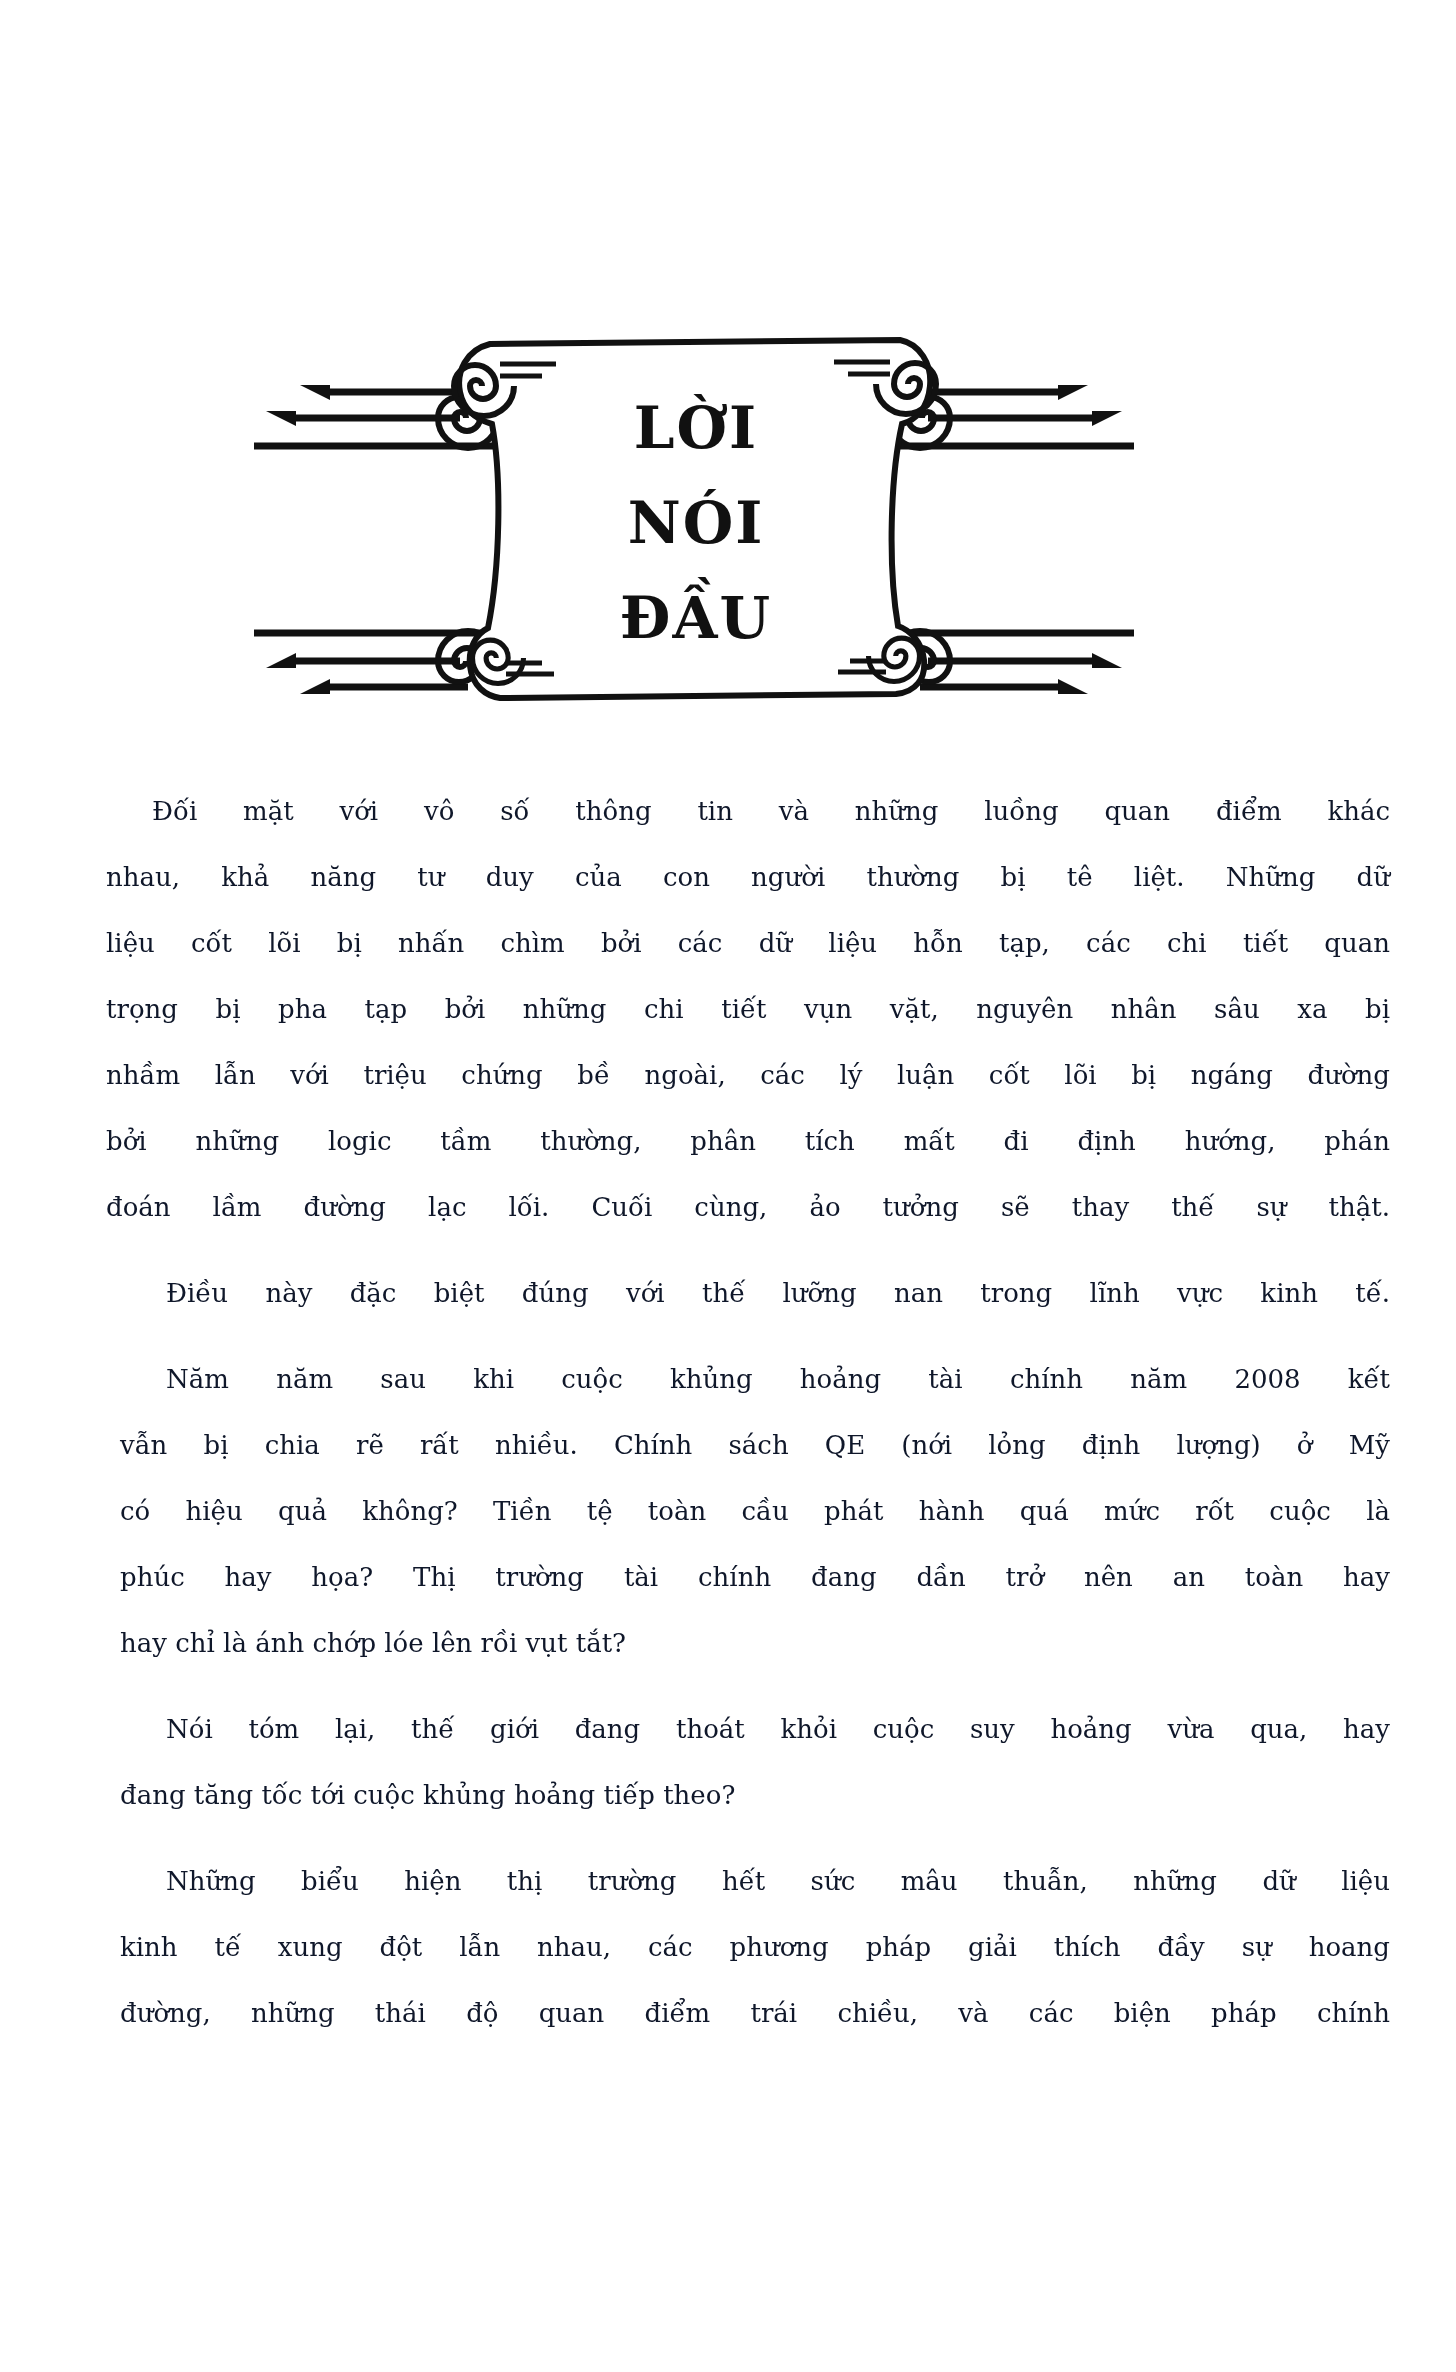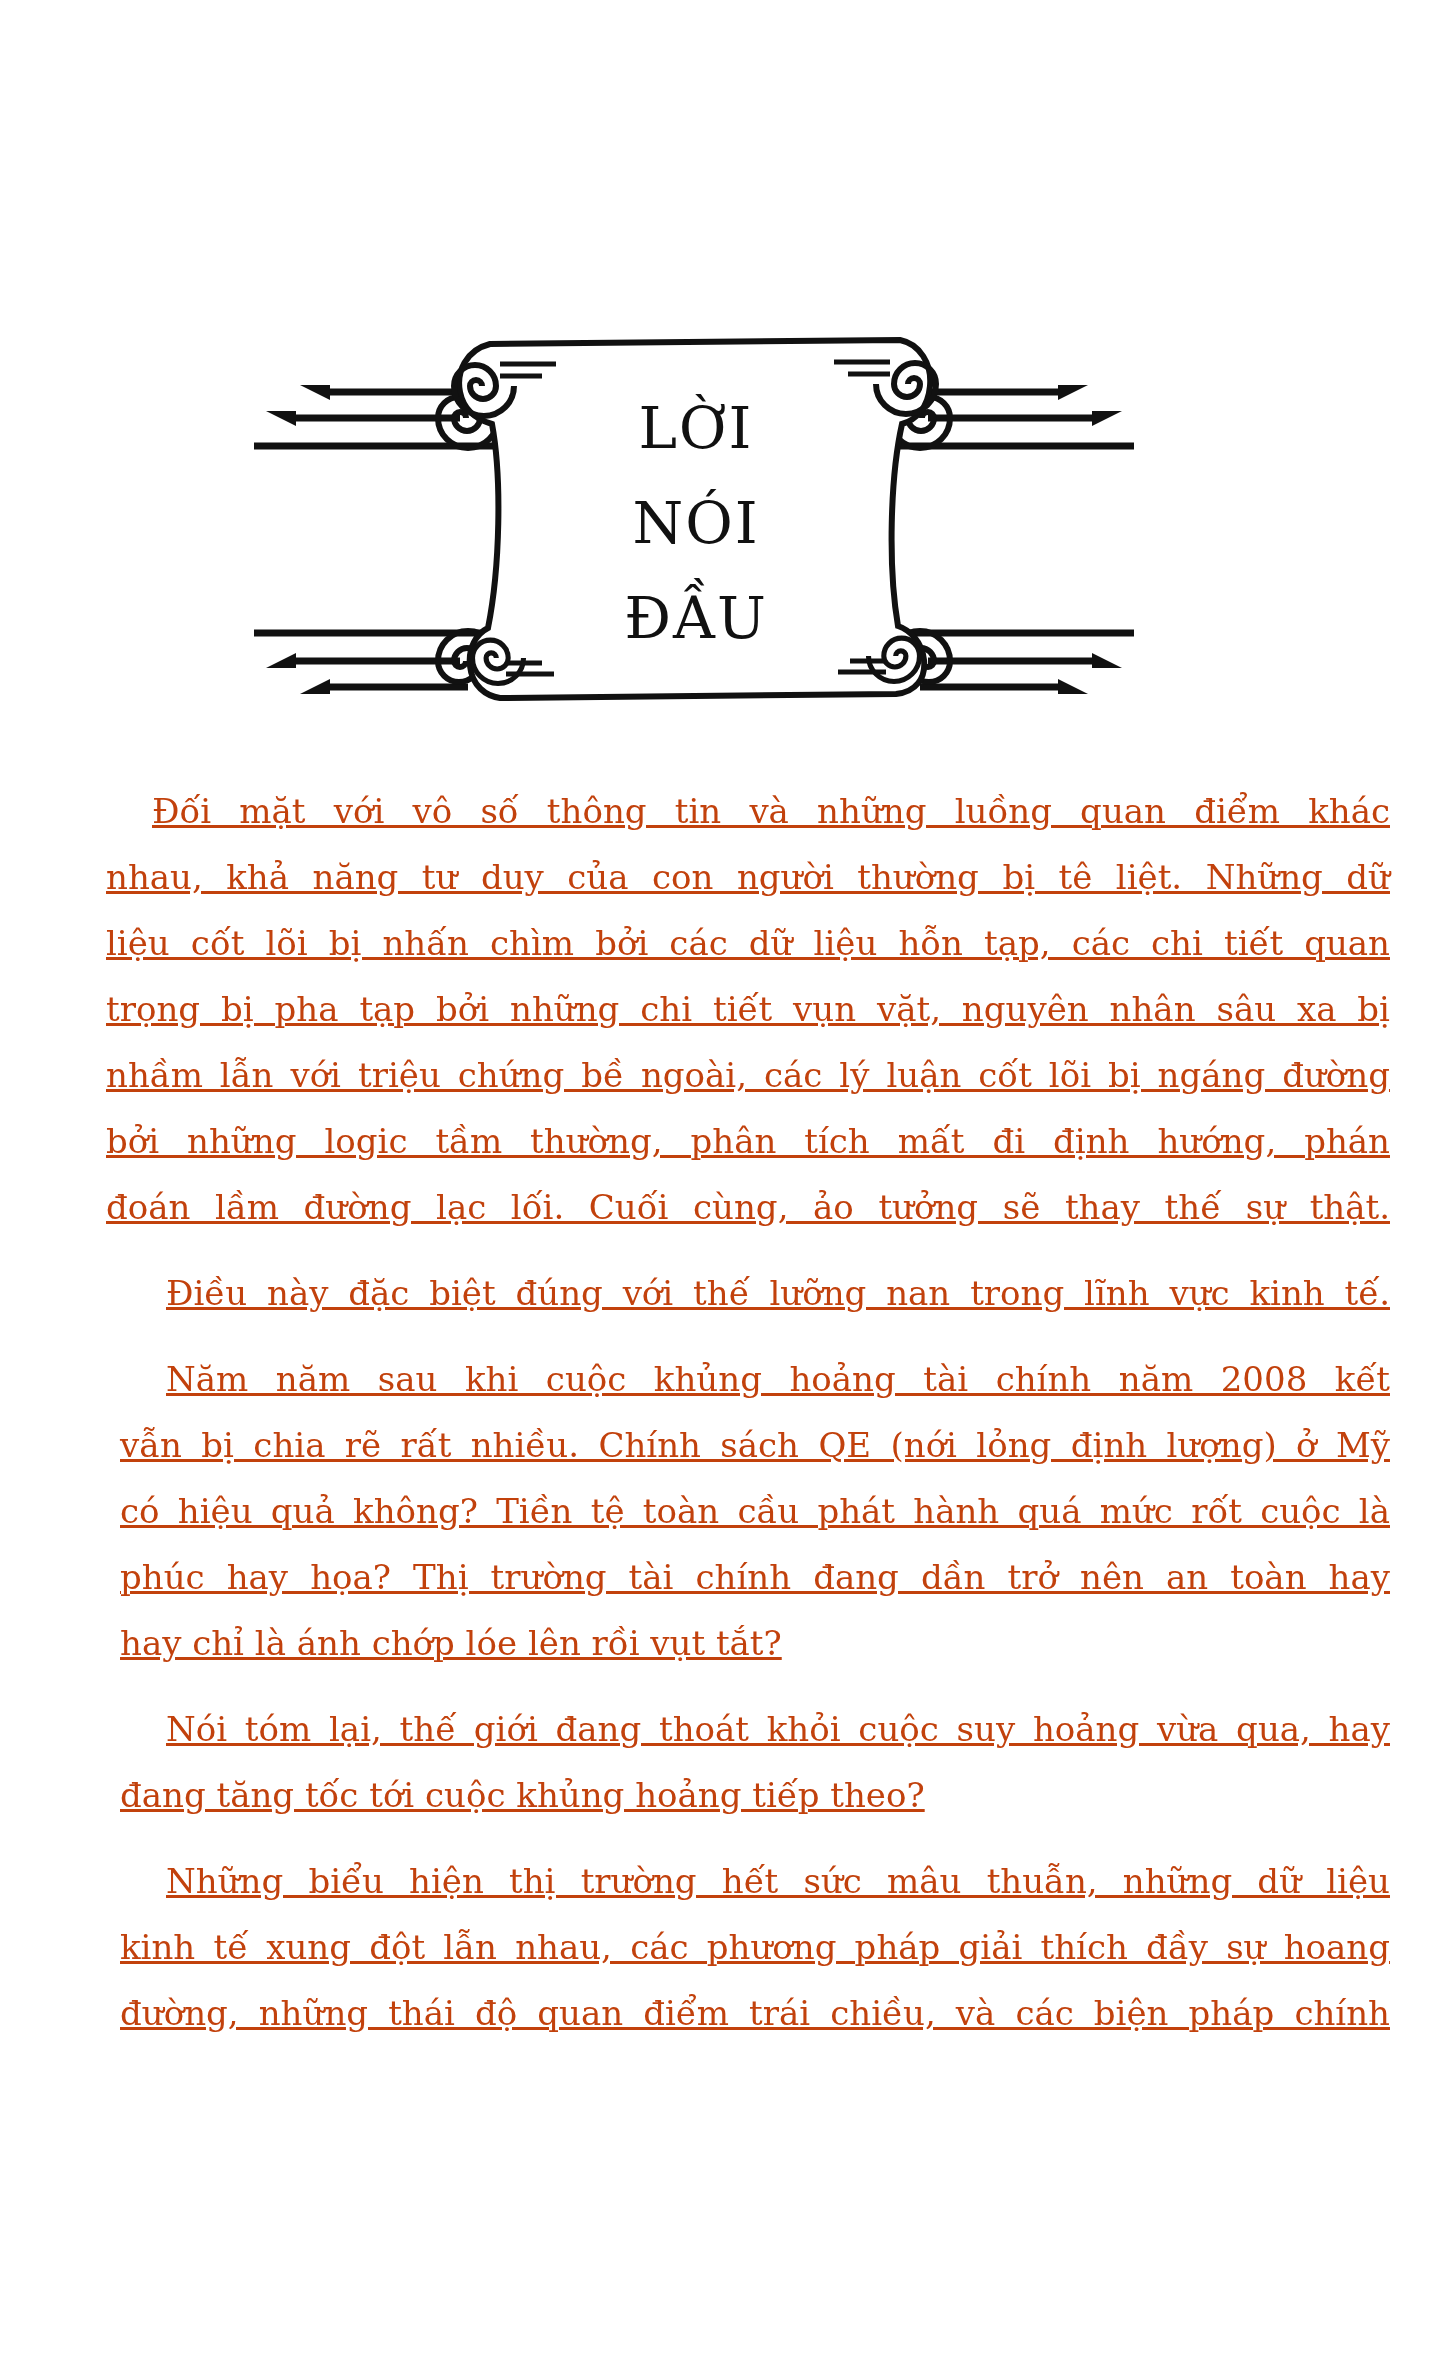--- a/index.html
+++ b/index.html
@@ -27,44 +27,44 @@
     position: absolute;
     left: 236px;
     top: 34px;
     width: 412px;
     height: 322px;
     display: flex;
     flex-direction: column;
     align-items: center;
     justify-content: space-evenly;
     text-align: center;
+    font-weight: bold;
   }
   .ornament-title .t-line {
     font-size: 58px;
     line-height: 1;
     letter-spacing: 2px;
     color: #111111;
   }
 
   
   .bodytext {
     position: absolute;
     left: 106px;
     top: 778px;
     width: 1284px;
   }
   .para { margin: 0; }
   .para + .para { margin-top: 20px; margin-left: 14px; }
   .line {
-    font-size: 34px;
+    font-size: 26px;
     line-height: 66px;
     height: 66px;
     white-space: nowrap;
-    color: #c2410c;
-    text-decoration: underline;
+    color: #0f172a;
   }
   .line.j {
     white-space: normal;
     text-align: justify;
     text-align-last: justify;
   }
   .line.first { text-indent: 46px; }
 </style>
 </head>
 <body>

